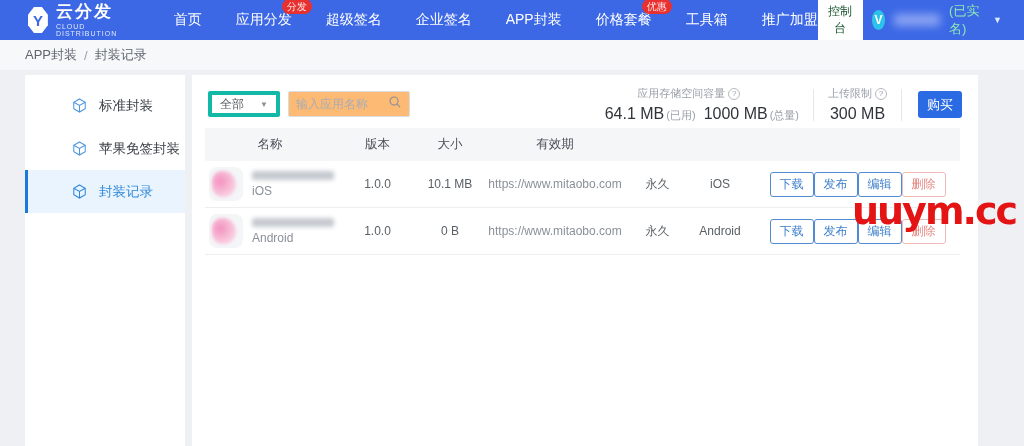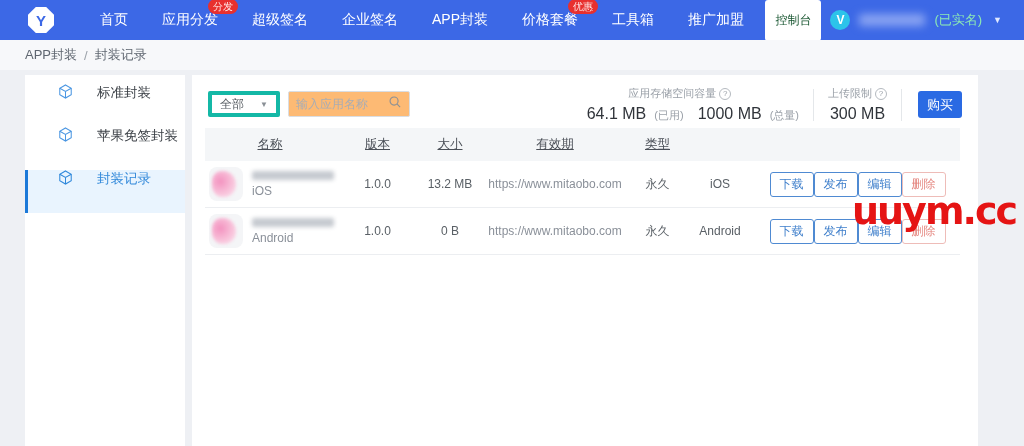--- a/index.html
+++ b/index.html
@@ -55,22 +55,22 @@
   }
   .breadcrumb-bar .crumbs { margin-left:25px; display:flex; gap:7px; align-items:center; }
   .crumb-sep { color:#9aa0a8; }
 
   
   .sidebar {
     position:absolute; top:75px; left:25px; width:160px; height:371px;
     background:#ffffff; padding-top:9px;
   }
   .side-item {
-    height:43px; display:flex; align-items:flex-start; gap:24px;
-    padding-left:30px; font-size:13.5px; color:#3a3f45; cursor:pointer;
+    height:43px; display:flex; align-items:center; gap:12px;
+    padding-left:44px; font-size:13.5px; color:#3a3f45; cursor:pointer;
     border-left:3px solid transparent;
   }
   .side-item.active {
     background:#e9f4fe; border-left-color:#1c79d8; color:#3289da;
   }
   .cube-icon { flex:0 0 auto; }
   .cube-icon svg { display:block; }
 
   
   .main-card {
@@ -100,35 +100,35 @@
   .storage-label {
     font-size:11px; color:#9aa0a8; display:flex; align-items:center; gap:3px;
     justify-content:center; margin-bottom:4px;
   }
   .storage-group.cap .storage-label { padding-right:26px; }
   .q-icon {
     width:12px; height:12px; border:1px solid #b5bac0; border-radius:50%;
     font-size:8px; color:#9aa0a8; display:inline-flex; align-items:center;
     justify-content:center; line-height:1;
   }
-  .storage-values { display:flex; align-items:baseline; gap:8px; justify-content:center; }
+  .storage-values { display:flex; align-items:baseline; gap:2px; justify-content:center; }
   .val-big { font-size:16px; color:#30343a; }
   .val-small { font-size:11px; color:#9aa0a8; }
   .v-divider { width:1px; height:32px; background:#e4e7ea; margin:0 14px; }
   .buy-btn {
     position:absolute; top:16px; right:16px; width:44px; height:27px;
     background:#2a6ae3; color:#ffffff; font-size:13px; border:none;
     border-radius:3px; cursor:pointer; font-family:inherit;
   }
 
   
   .pack-table { position:absolute; top:53px; left:13px; width:755px; }
   .t-grid { display:grid; grid-template-columns:130px 85px 60px 150px 55px 70px 1fr; }
   .t-head {
-    background:#f4f6f8; height:33px; font-size:12.5px; color:#4a4f57;text-decoration:underline;
+    background:#f4f6f8; height:33px; font-size:12.5px; color:#4a4f57;
   }
   .t-head > div { display:flex; align-items:center; justify-content:center; }
   .t-row { height:47px; border-bottom:1px solid #eceef1; font-size:12px; color:#5a6066; }
   .t-row > div { display:flex; align-items:center; justify-content:center; }
   .cell-name { justify-content:flex-start !important; gap:9px; padding-left:4px; }
   .app-icon {
     width:34px; height:34px; border-radius:8px; background:#f4f5f7;
     overflow:hidden; position:relative; flex:0 0 auto;
   }
   .app-icon .blob {
@@ -155,20 +155,24 @@
     color:#e51414; line-height:1; pointer-events:none;
     font-family:"DejaVu Sans","Liberation Sans",sans-serif;
   }
 </style>
 </head>
 <body>
 
 <header class="navbar">
   <div class="logo">
     <div class="logo-mark">Y</div>
+    <div class="logo-text">
+      <div class="logo-title">云分发</div>
+      <div class="logo-sub">CLOUD DISTRIBUTION</div>
+    </div>
   </div>
   <nav class="nav-items">
     <div class="nav-item">首页</div>
     <div class="nav-item">
       <span>应用分发</span>
       <span class="nav-badge">分发</span>
     </div>
     <div class="nav-item">超级签名</div>
     <div class="nav-item">企业签名</div>
     <div class="nav-item">APP封装</div>
@@ -273,35 +277,34 @@
     <div class="v-divider"></div>
   </div>
   <button class="buy-btn">购买</button>
 
   <div class="pack-table">
     <div class="t-grid t-head">
       <div>名称</div>
       <div>版本</div>
       <div>大小</div>
       <div>有效期</div>
-      <div>类型</div>
     </div>
 
     <div class="t-grid t-row">
       <div class="cell-name">
         <div class="app-icon">
             <div class="blob"></div>
           </div>
         <div class="name-stack">
           <div class="text-blur"></div>
           <div class="sub-type">iOS</div>
         </div>
       </div>
       <div>1.0.0</div>
-      <div>13.2 MB</div>
+      <div>10.1 MB</div>
       <div class="cell-url">https://www.mitaobo.com</div>
       <div>永久</div>
       <div>iOS</div>
       <div class="cell-actions">
         <button class="act-btn">下载</button>
         <button class="act-btn">发布</button>
         <button class="act-btn">编辑</button>
         <button class="act-btn danger">删除</button>
       </div>
     </div>

